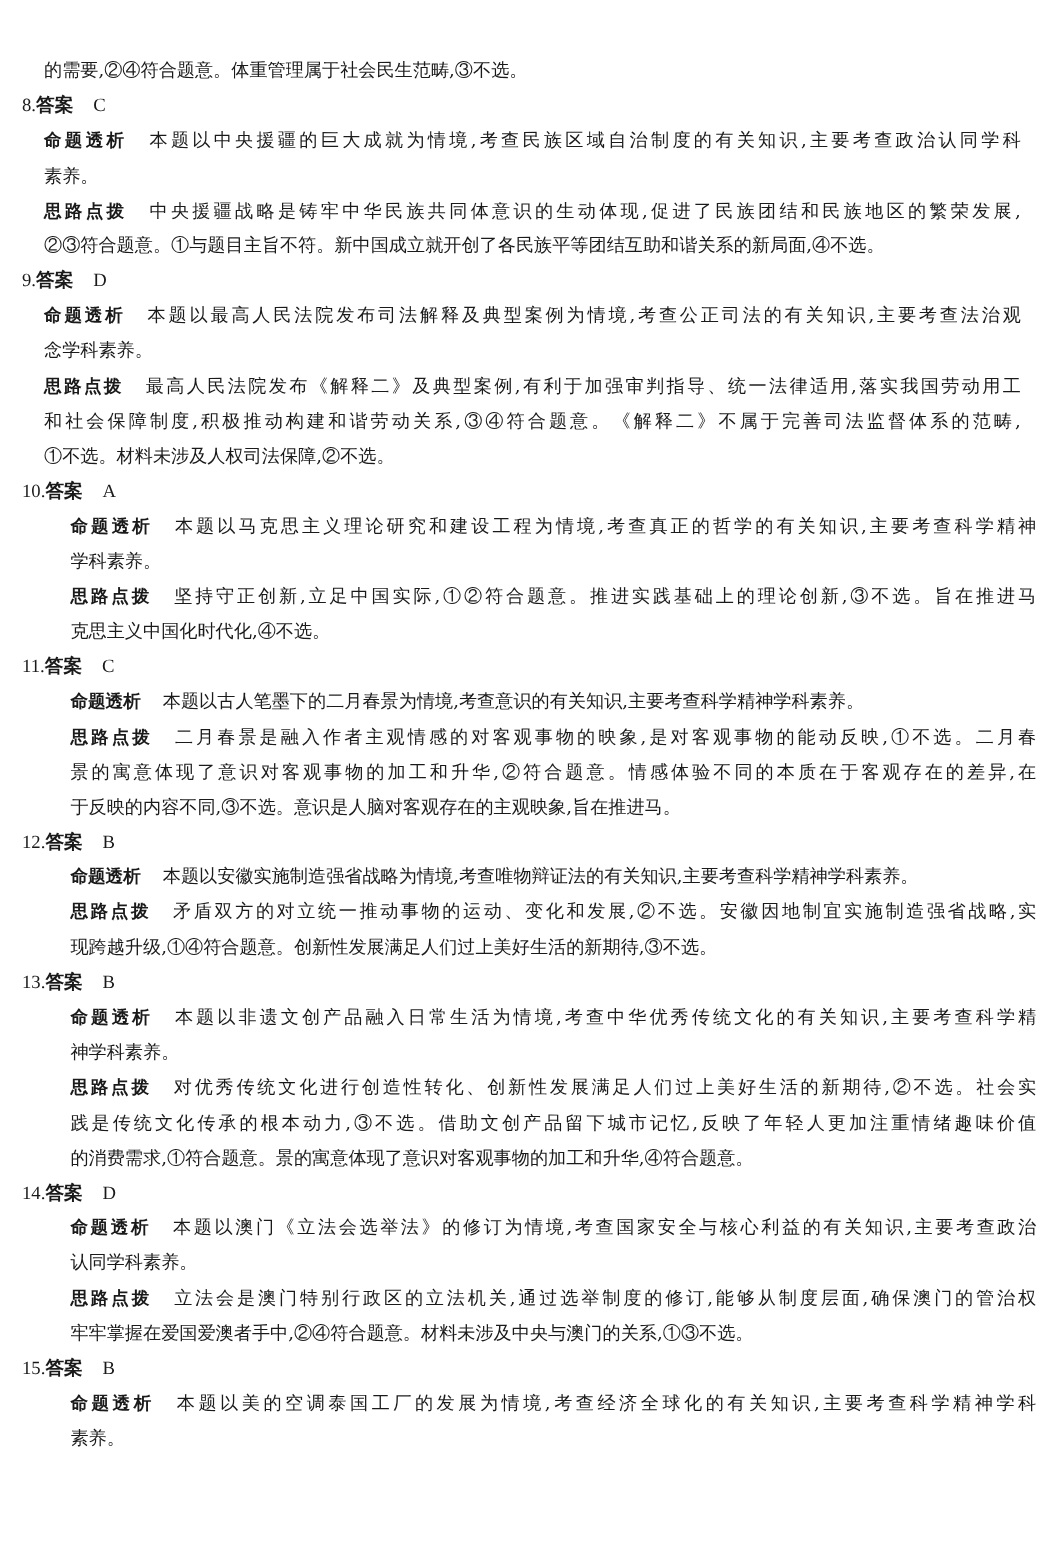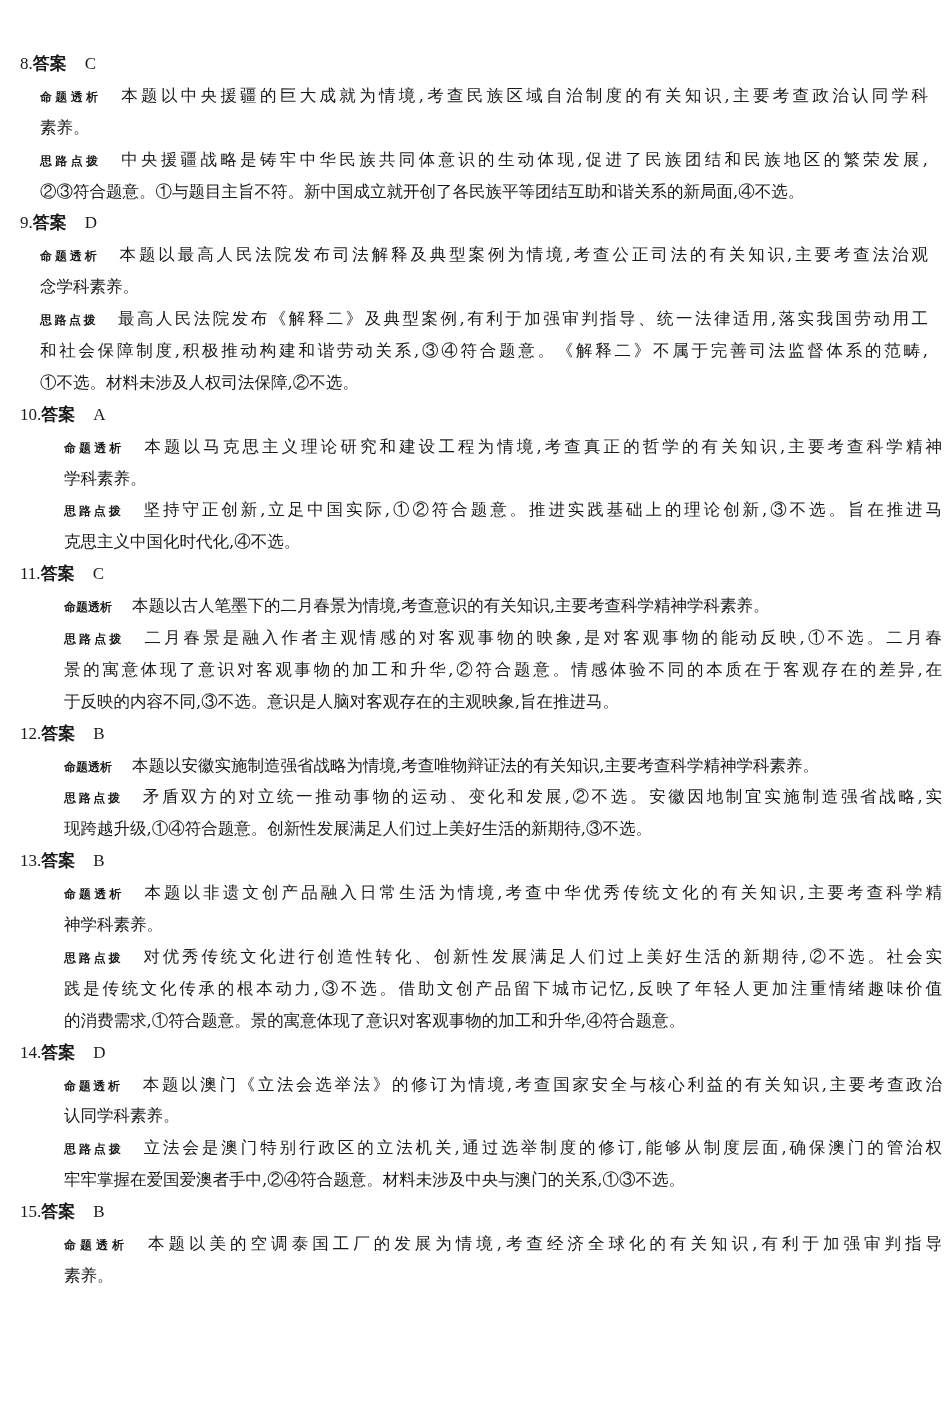--- a/index.html
+++ b/index.html
@@ -14,27 +14,28 @@
     white-space: nowrap; overflow: hidden;
   }
   .cont { padding-left: 40px; width: 888px; text-align: justify; text-align-last: justify; }
   .cont.last { text-align-last: left; }
   .q { padding-left: 20px; }
   .q .num { font-family: "Liberation Serif", "DejaVu Serif", serif; font-size: 17px; }
   .q .lbl { font-family: "DejaVu Sans", "Liberation Sans", sans-serif; font-weight: bold; font-size: 17px; }
   .q .ans { font-family: "Liberation Serif", "DejaVu Serif", serif; margin-left: 18px; font-size: 17px; }
   .item { }
   .item.i10 .cont { padding-left: 64px; width: 878px; }
-  .head { font-family: "DejaVu Sans", "Liberation Sans", sans-serif; font-weight: bold; font-size: 12px; margin-right: 20px; }
+  .head { font-family: "DejaVu Sans", "Liberation Sans", sans-serif; font-weight: bold; font-size: 16px; margin-right: 20px; }
   .body-text { font-size: 16.5px; }
 </style>
 </head>
 <body>
 
 <div class="page">
+  <div class="line cont last body-text">的需要,②④符合题意。体重管理属于社会民生范畴,③不选。</div>
   <div id="items">
       <div class="item">
         <div class="line q"><span class="num">8.</span><span class="lbl">答案</span><span class="ans">C</span></div>
         <div class="line cont body-text"><span class="head">命题透析</span><span>本题以中央援疆的巨大成就为情境,考查民族区域自治制度的有关知识,主要考查政治认同学科</span></div>
         <div class="line cont body-text last"><span>素养。</span></div>
         <div class="line cont body-text"><span class="head">思路点拨</span><span>中央援疆战略是铸牢中华民族共同体意识的生动体现,促进了民族团结和民族地区的繁荣发展,</span></div>
         <div class="line cont body-text last"><span>②③符合题意。①与题目主旨不符。新中国成立就开创了各民族平等团结互助和谐关系的新局面,④不选。</span></div>
       </div>
       <div class="item">
         <div class="line q"><span class="num">9.</span><span class="lbl">答案</span><span class="ans">D</span></div>
@@ -74,17 +75,17 @@
       </div>
       <div class="item i10">
         <div class="line q"><span class="num">14.</span><span class="lbl">答案</span><span class="ans">D</span></div>
         <div class="line cont body-text"><span class="head">命题透析</span><span>本题以澳门《立法会选举法》的修订为情境,考查国家安全与核心利益的有关知识,主要考查政治</span></div>
         <div class="line cont body-text last"><span>认同学科素养。</span></div>
         <div class="line cont body-text"><span class="head">思路点拨</span><span>立法会是澳门特别行政区的立法机关,通过选举制度的修订,能够从制度层面,确保澳门的管治权</span></div>
         <div class="line cont body-text last"><span>牢牢掌握在爱国爱澳者手中,②④符合题意。材料未涉及中央与澳门的关系,①③不选。</span></div>
       </div>
       <div class="item i10">
         <div class="line q"><span class="num">15.</span><span class="lbl">答案</span><span class="ans">B</span></div>
-        <div class="line cont body-text"><span class="head">命题透析</span><span>本题以美的空调泰国工厂的发展为情境,考查经济全球化的有关知识,有利于加强审判指导</span></div>
+        <div class="line cont body-text"><span class="head">命题透析</span><span>本题以美的空调泰国工厂的发展为情境,考查经济全球化的有关知识,主要考查科学精神学科</span></div>
         <div class="line cont body-text last"><span>素养。</span></div>
       </div>
     </div>
 </div>
 
 </body></html>

